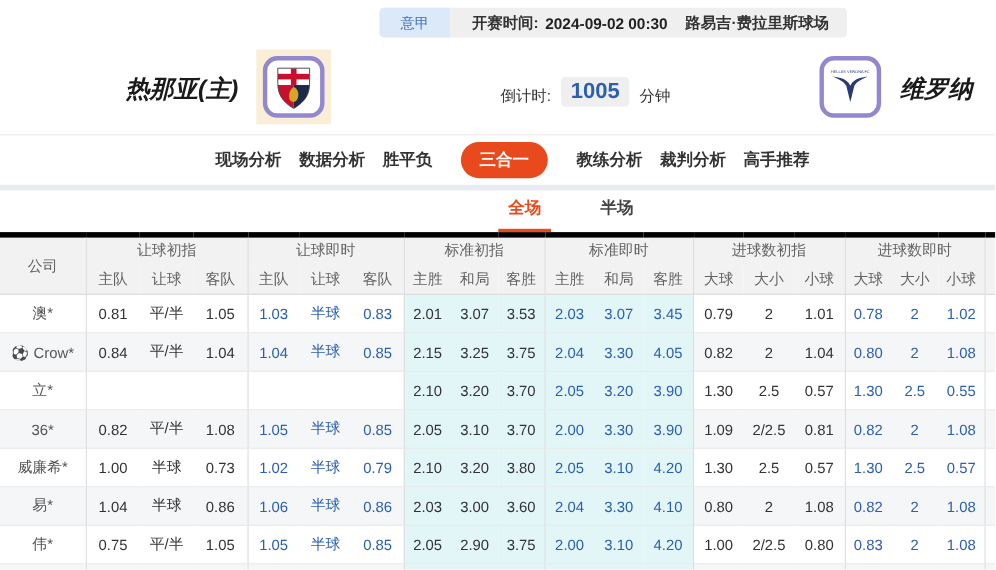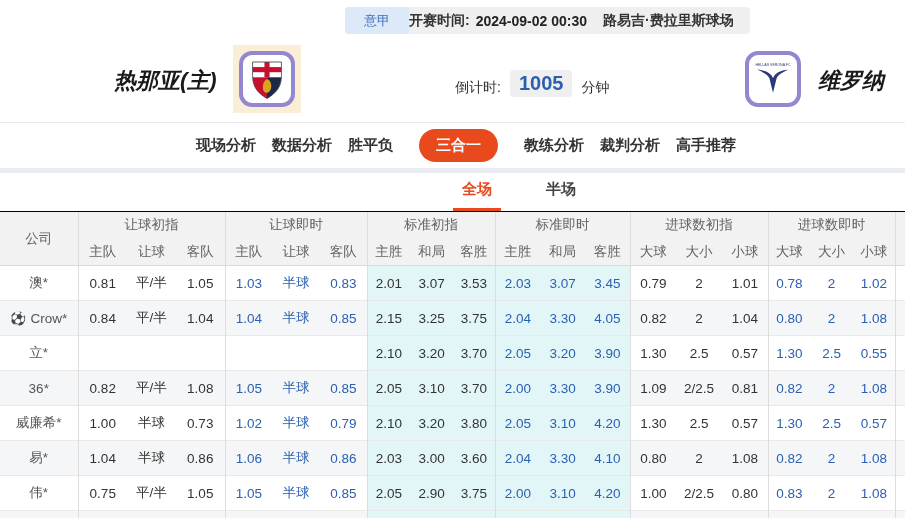--- a/index.html
+++ b/index.html
@@ -6,21 +6,21 @@
   html,body { background:#fff; }
   body { font-family:"Liberation Sans","DejaVu Sans",sans-serif; color:#333; }
   .page { position:relative; width:905px; height:518px; overflow:hidden; background:#fff; }
 
   
   .topbar-row { position:relative; height:40px; }
   .info-bar { position:absolute; left:345px; top:7px; height:27px; background:#efefef;
               border-radius:4px; display:flex; align-items:center; padding-right:16px; }
   .league-badge { background:#dce9f8; color:#3f6fbe; height:27px; padding:0 19px;
                   display:flex; align-items:center; border-radius:4px 0 0 4px; font-size:13px; }
-  .kick-label { margin-left:0; font-weight:bold; font-size:14px; color:#333; }
+  .kick-label { margin-left:20px; font-weight:bold; font-size:14px; color:#333; }
   .kick-time  { margin-left:6px; font-weight:bold; font-size:14px; color:#222; }
   .venue      { margin-left:16px; font-weight:bold; font-size:14px; color:#333; }
 
   
   .match-row { position:relative; height:82px; }
   .team-name { position:absolute; top:26px; font-size:22px; font-weight:bold; color:#1a1a1a;font-style:italic; }
   .home-name { left:114px; }
   .away-name { left:818px; }
   .logo-box { position:absolute; top:5px; width:68px; height:68px; display:flex;
               align-items:center; justify-content:center; }
@@ -47,21 +47,21 @@
   .sub-tab { position:absolute; top:7px; width:48px; text-align:center; font-size:15px;
              font-weight:bold; color:#444; padding-bottom:9px; cursor:pointer; }
   .sub-tab.active { color:#e8491d; border-bottom:3px solid #e8491d; }
   .sub-full { left:453px; }
   .sub-half { left:537px; }
 
   
   .table-wrap { width:905px; overflow:hidden; }
   table { border-collapse:collapse; table-layout:fixed; width:955px; }
   thead th { background:#f2f2f2; color:#636363; font-weight:normal; font-size:13.5px; }
-  thead tr.grp th { height:27px; border-top:1px solid #000000; }
+  thead tr.grp th { height:27px; border-top:5px solid #000000; }
   thead tr.sub th { height:27px; }
   thead { border-bottom:1px solid #d9d9d9; }
   td, th { text-align:center; vertical-align:middle; }
   tbody td { height:35px; font-size:13.5px; }
   tbody tr { border-bottom:1px solid #e9e9e9; }
   tbody tr:nth-child(even) { background:#f5f6f7; }
   .gs { border-left:1px solid #ddd; }
   .company { color:#555; }
   .blk { color:#333; }
   .blue { color:#2b5fb0; }

